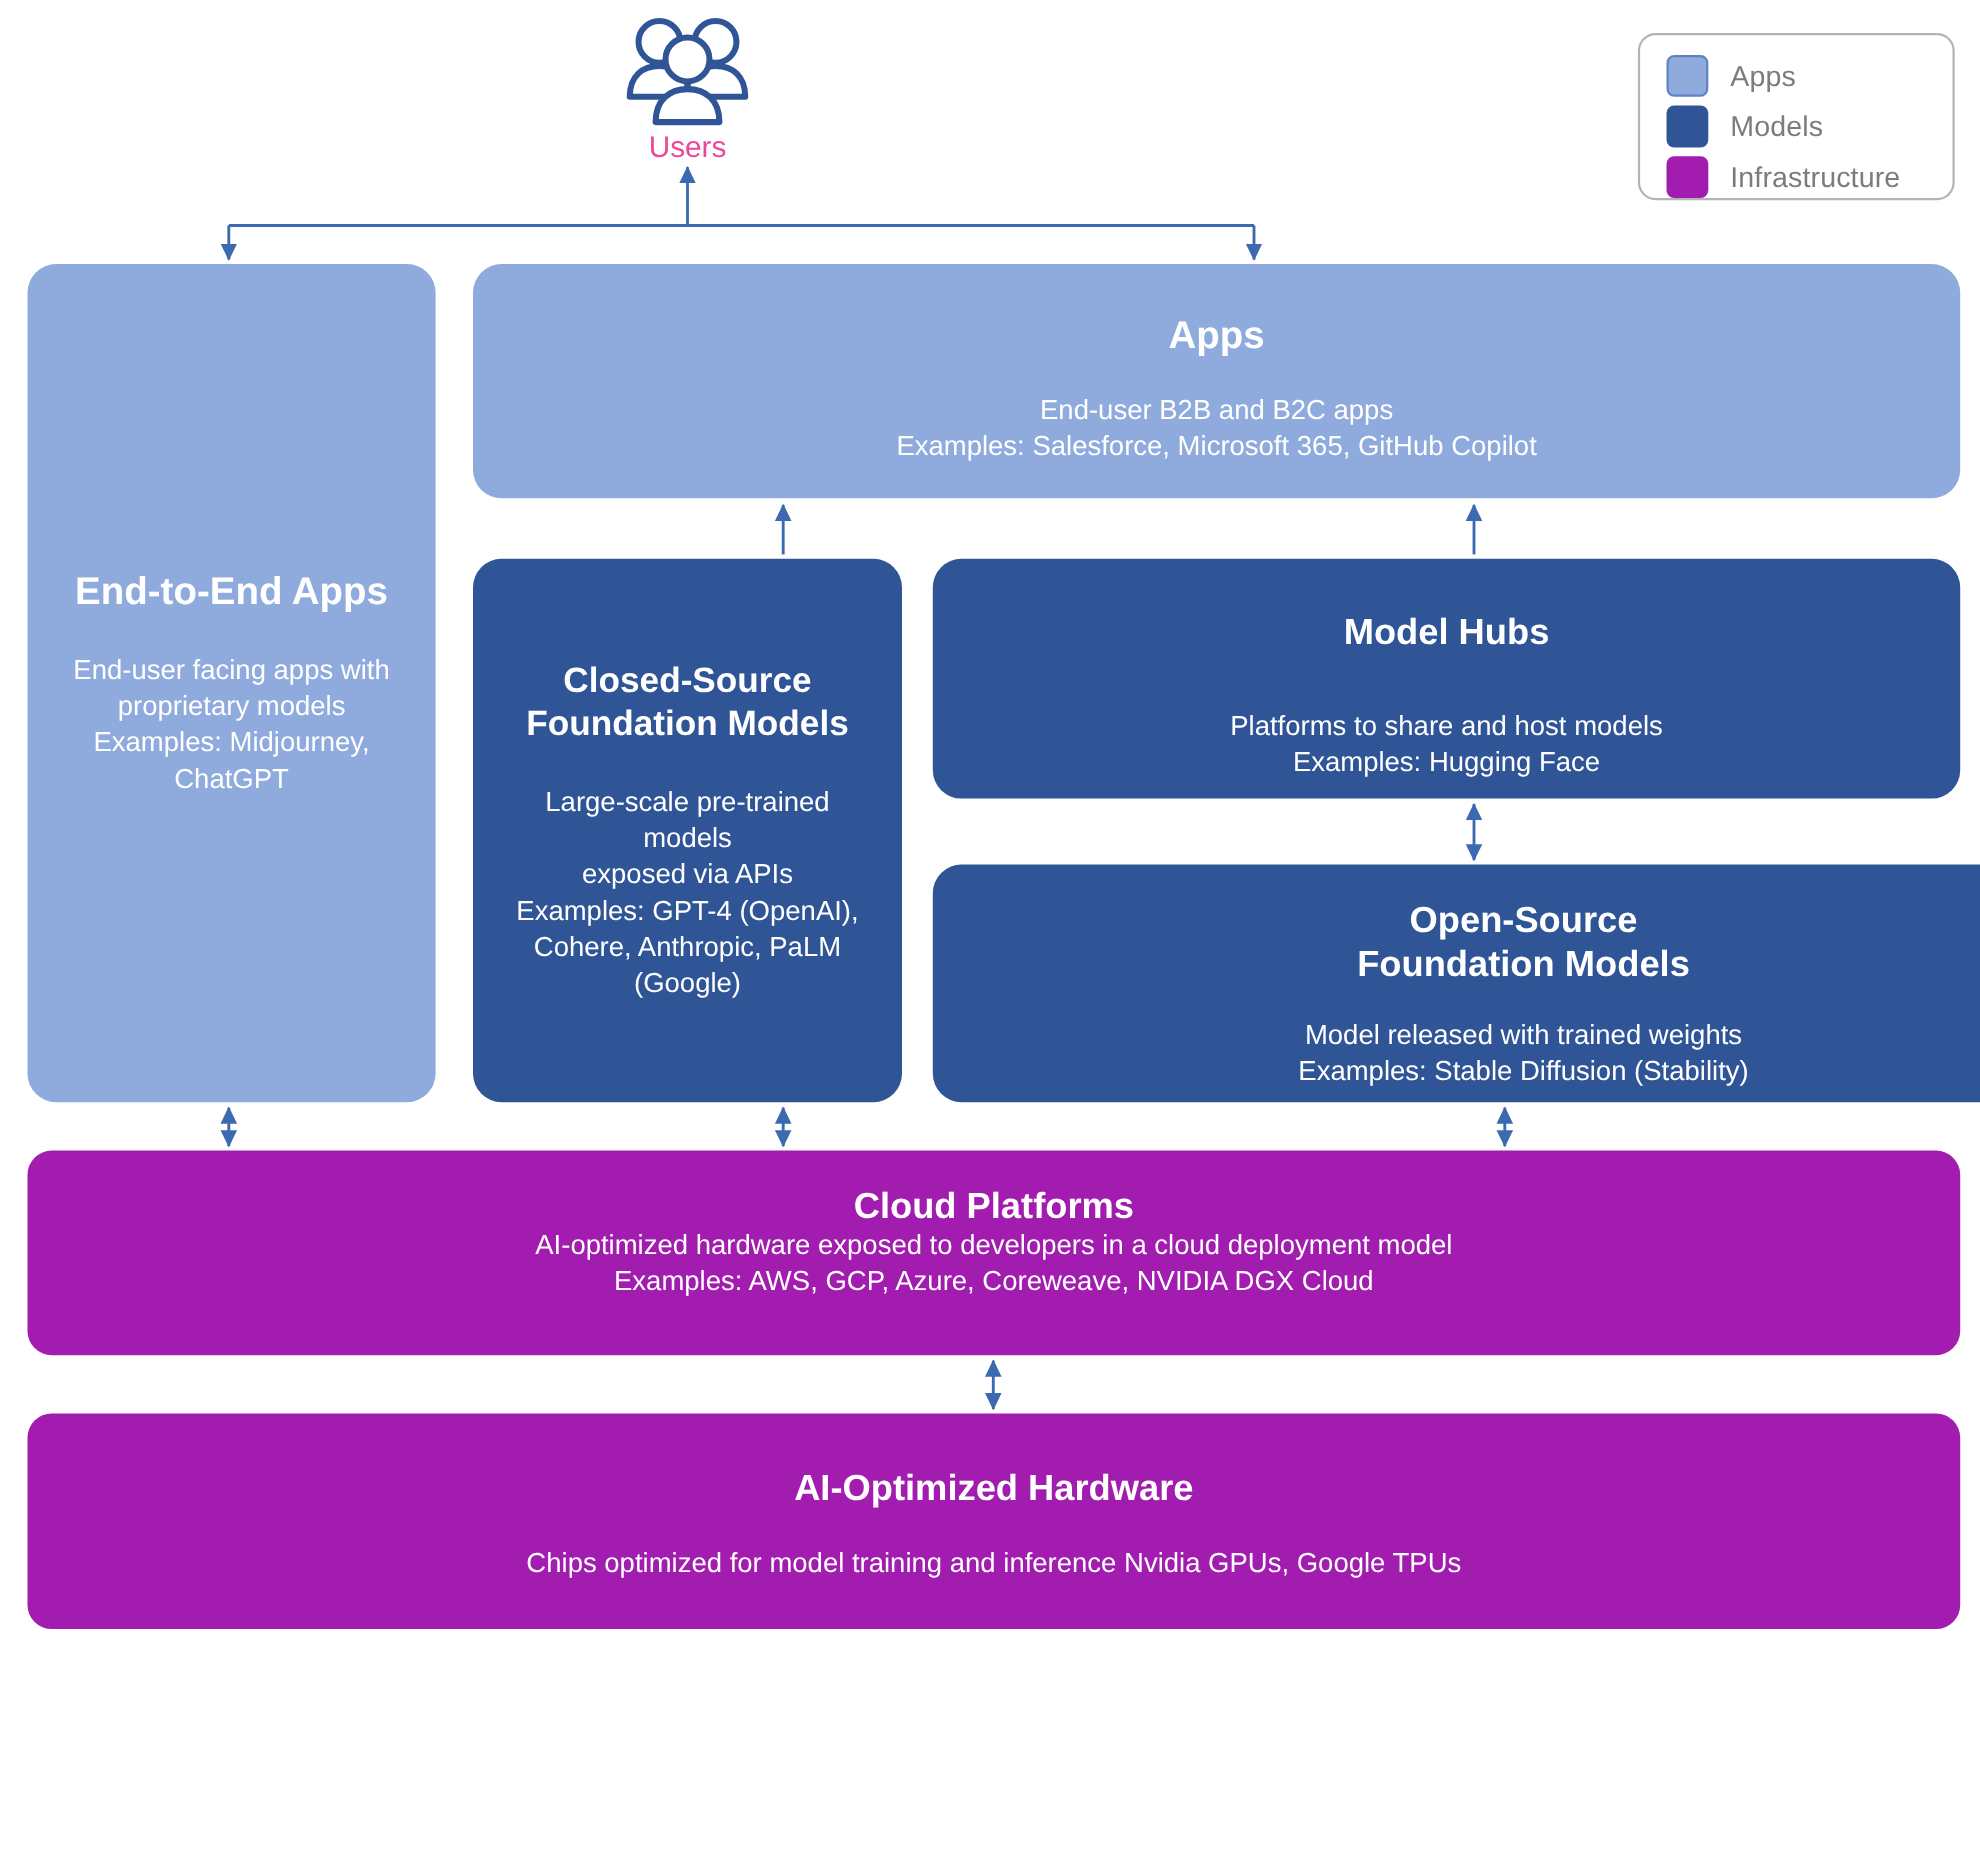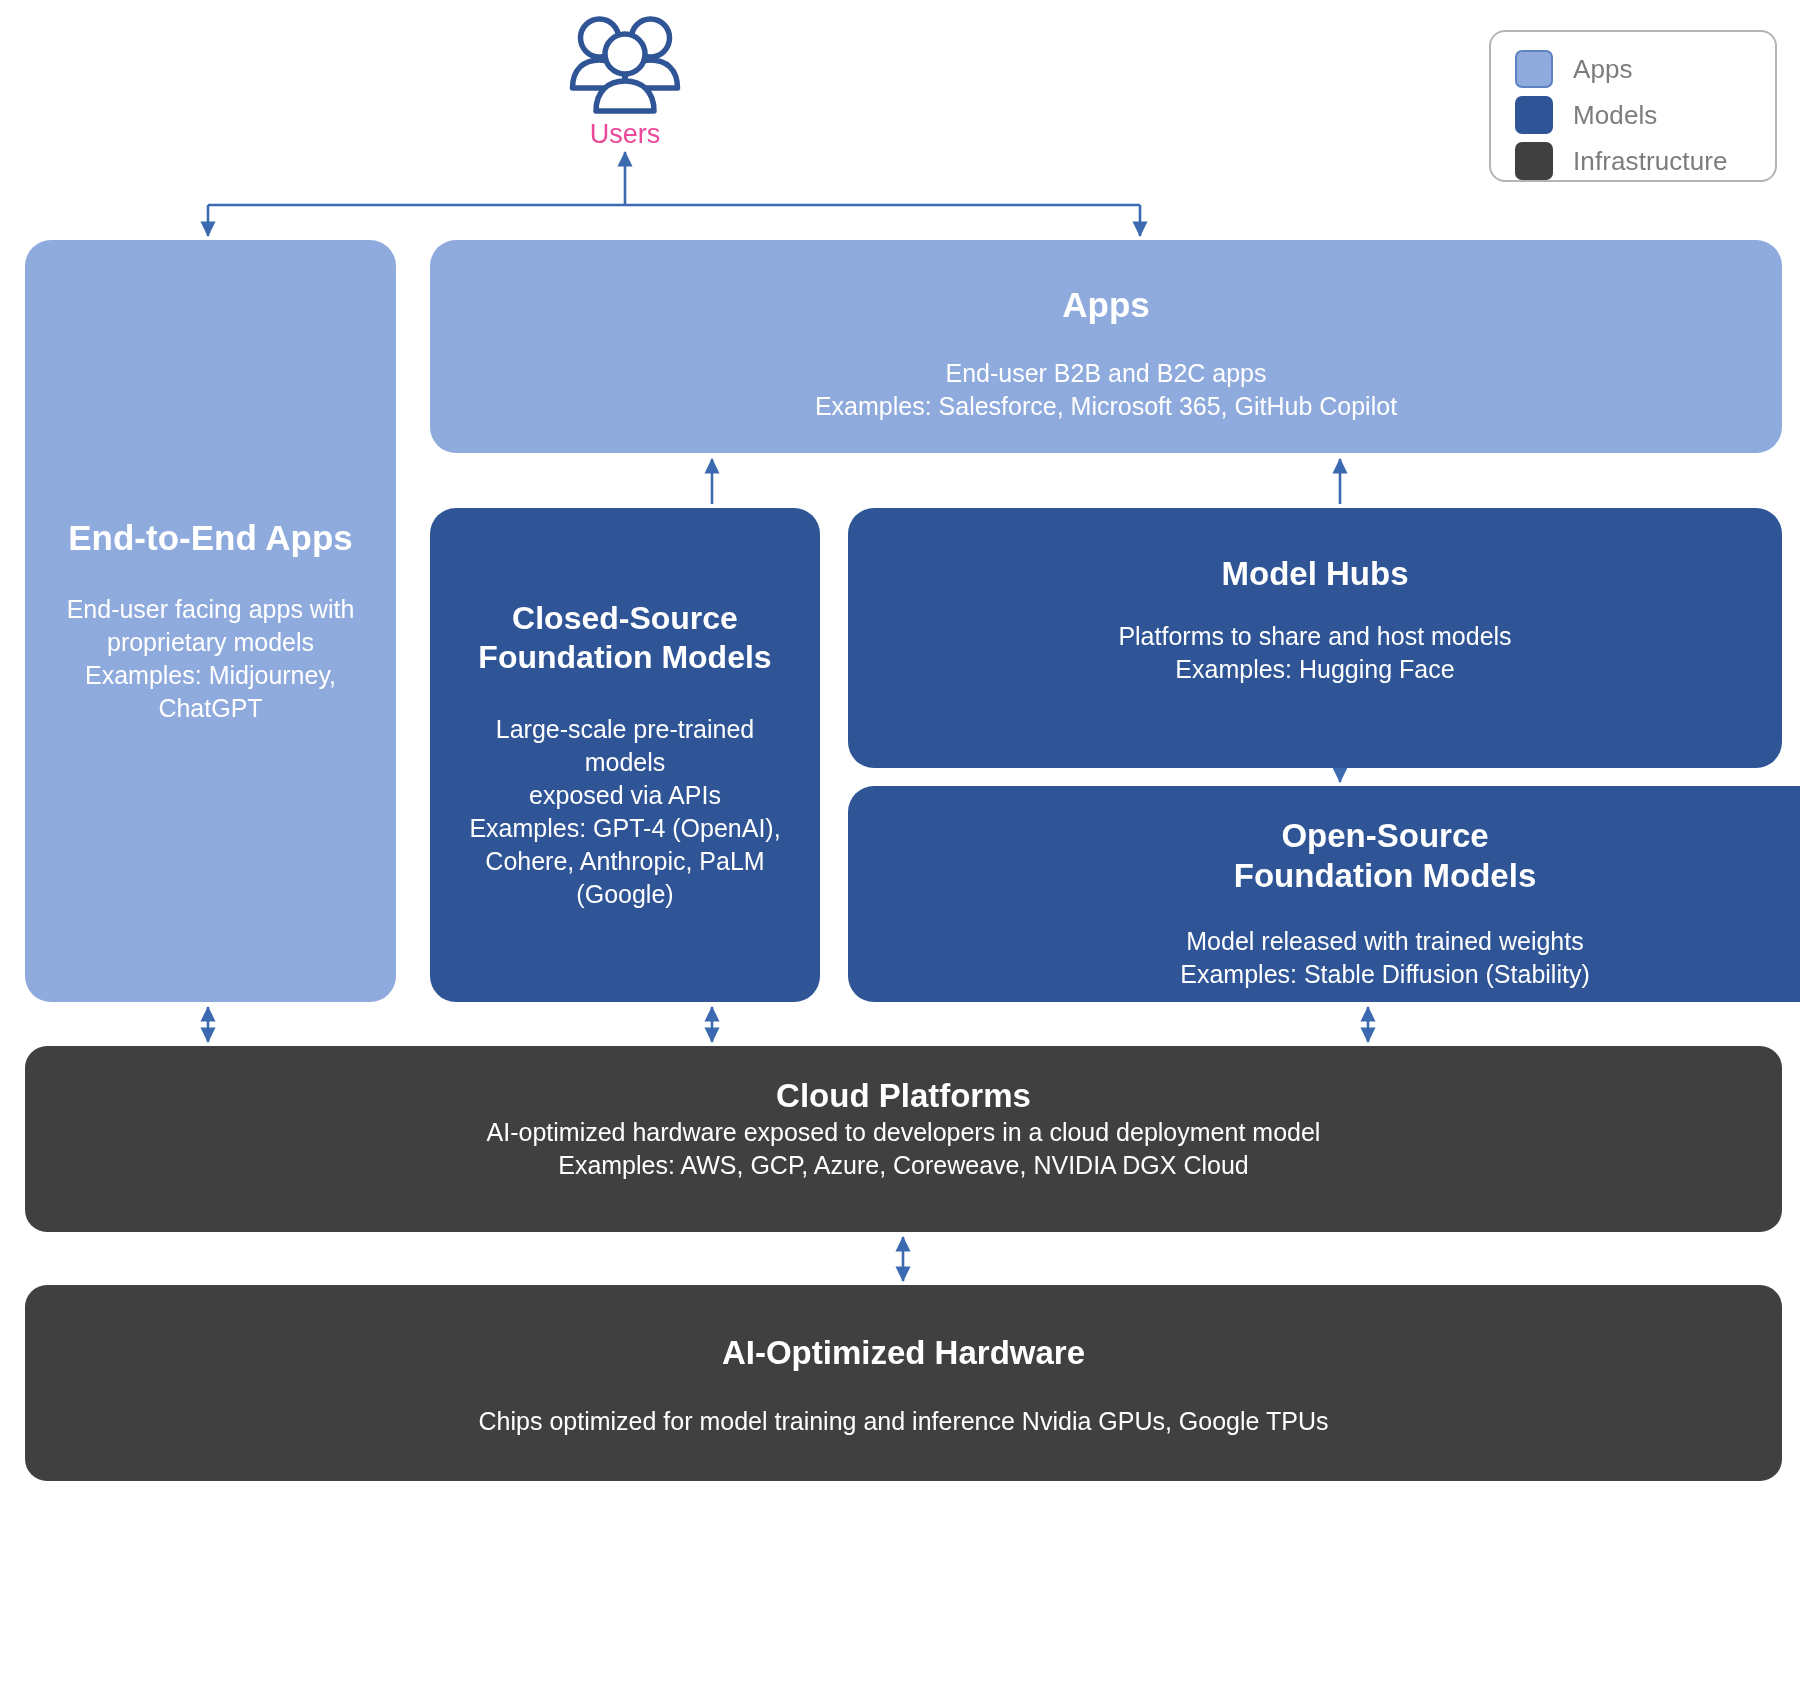--- a/index.html
+++ b/index.html
@@ -80,21 +80,21 @@
     font-weight: bold;
     line-height: 1.22;
   }
   .box .desc {
     line-height: 1.32;
     font-weight: normal;
   }
 
   .apps-color  { background: #8faadd; }
   .models-color{ background: #2f5597; }
-  .infra-color { background: #404040; }
+  .infra-color { background: #a21caf; }
 
   
   #box-end-to-end {
     left: 25px; top: 240px; width: 371px; height: 762px;
     justify-content: center;
     padding: 0 18px;
   }
   #box-end-to-end .title { font-size: 35px; }
   #box-end-to-end .desc  { font-size: 25px; margin-top: 34px; }
 
@@ -108,23 +108,24 @@
 
   #box-closed {
     left: 430px; top: 508px; width: 390px; height: 494px;
     justify-content: center;
     padding: 0 26px;
   }
   #box-closed .title { font-size: 32px; }
   #box-closed .desc  { font-size: 25px; margin-top: 36px; }
 
   #box-hubs {
-    left: 848px; top: 508px; width: 934px; height: 260px;
+    left: 848px; top: 508px; width: 934px; height: 218px;
     justify-content: flex-start;
     padding: 46px 20px 0 20px;
+    gap: 24px;
   }
   #box-hubs .title { font-size: 33px; }
   #box-hubs .desc  { font-size: 25px; margin-top: 26px; }
 
   #box-open {
     left: 848px; top: 786px; width: 1074px; height: 216px;
     justify-content: flex-start;
     padding: 30px 20px 0 20px;
   }
   #box-open .title { font-size: 33px; }

